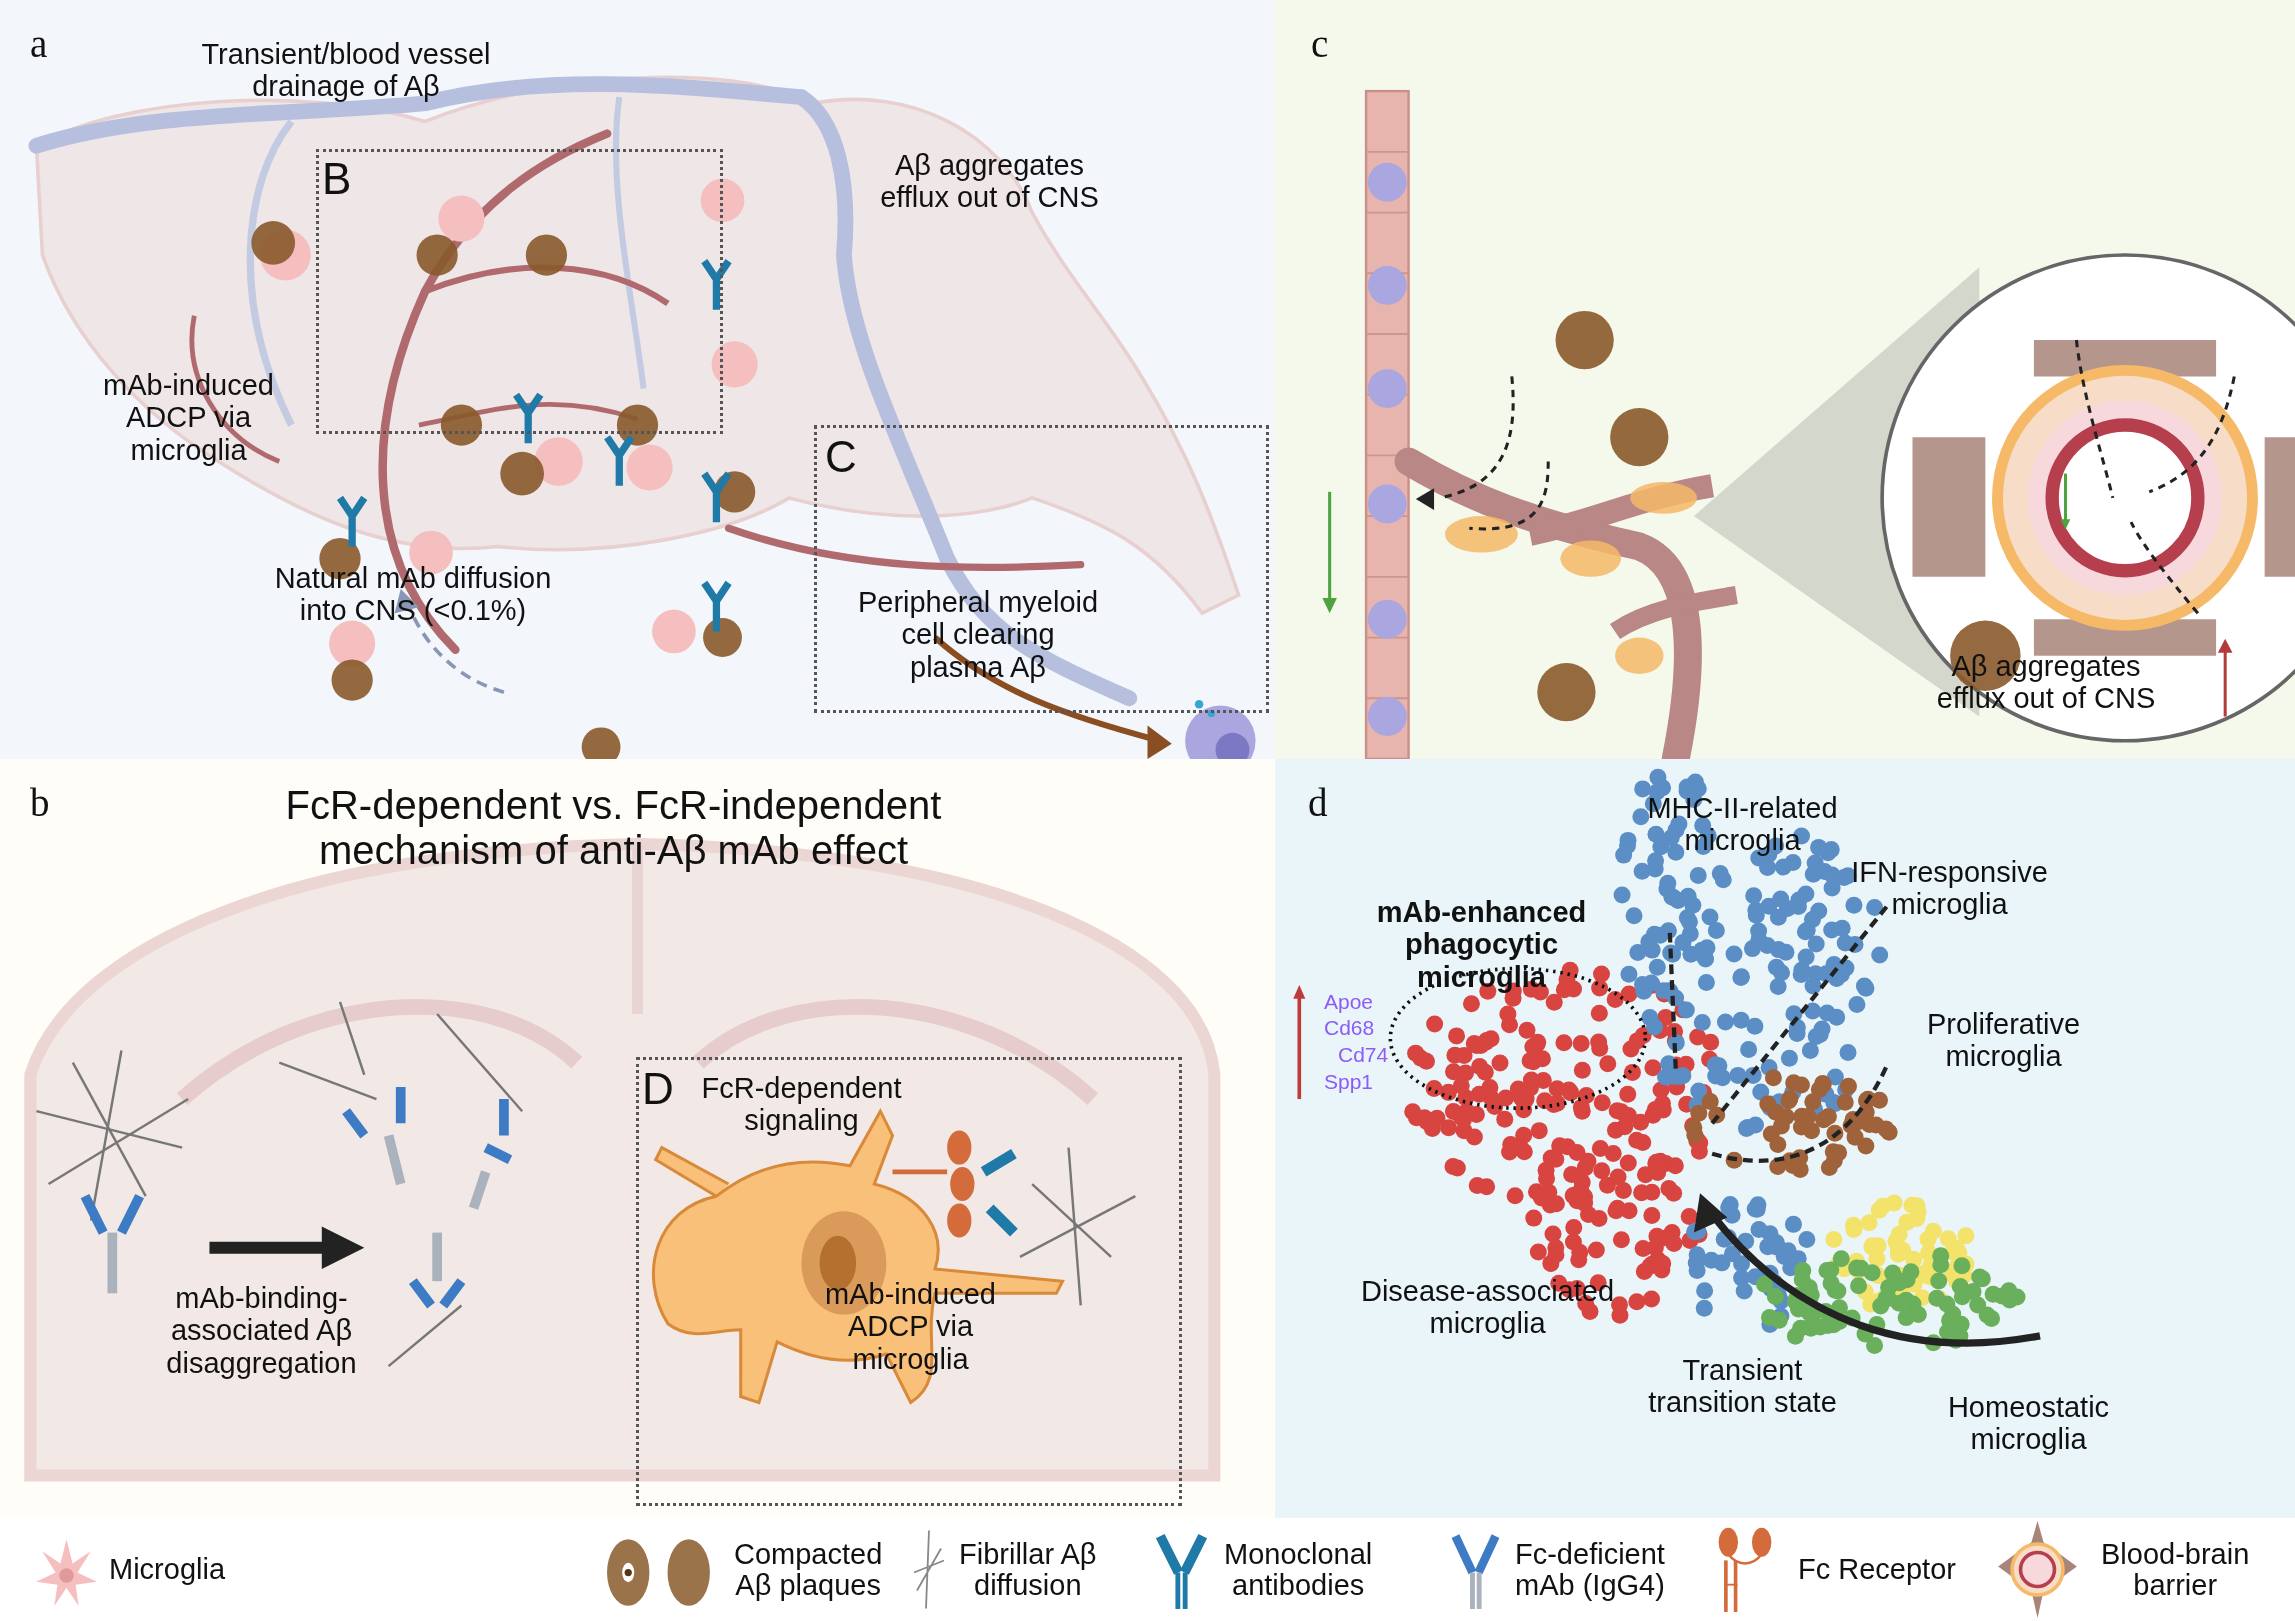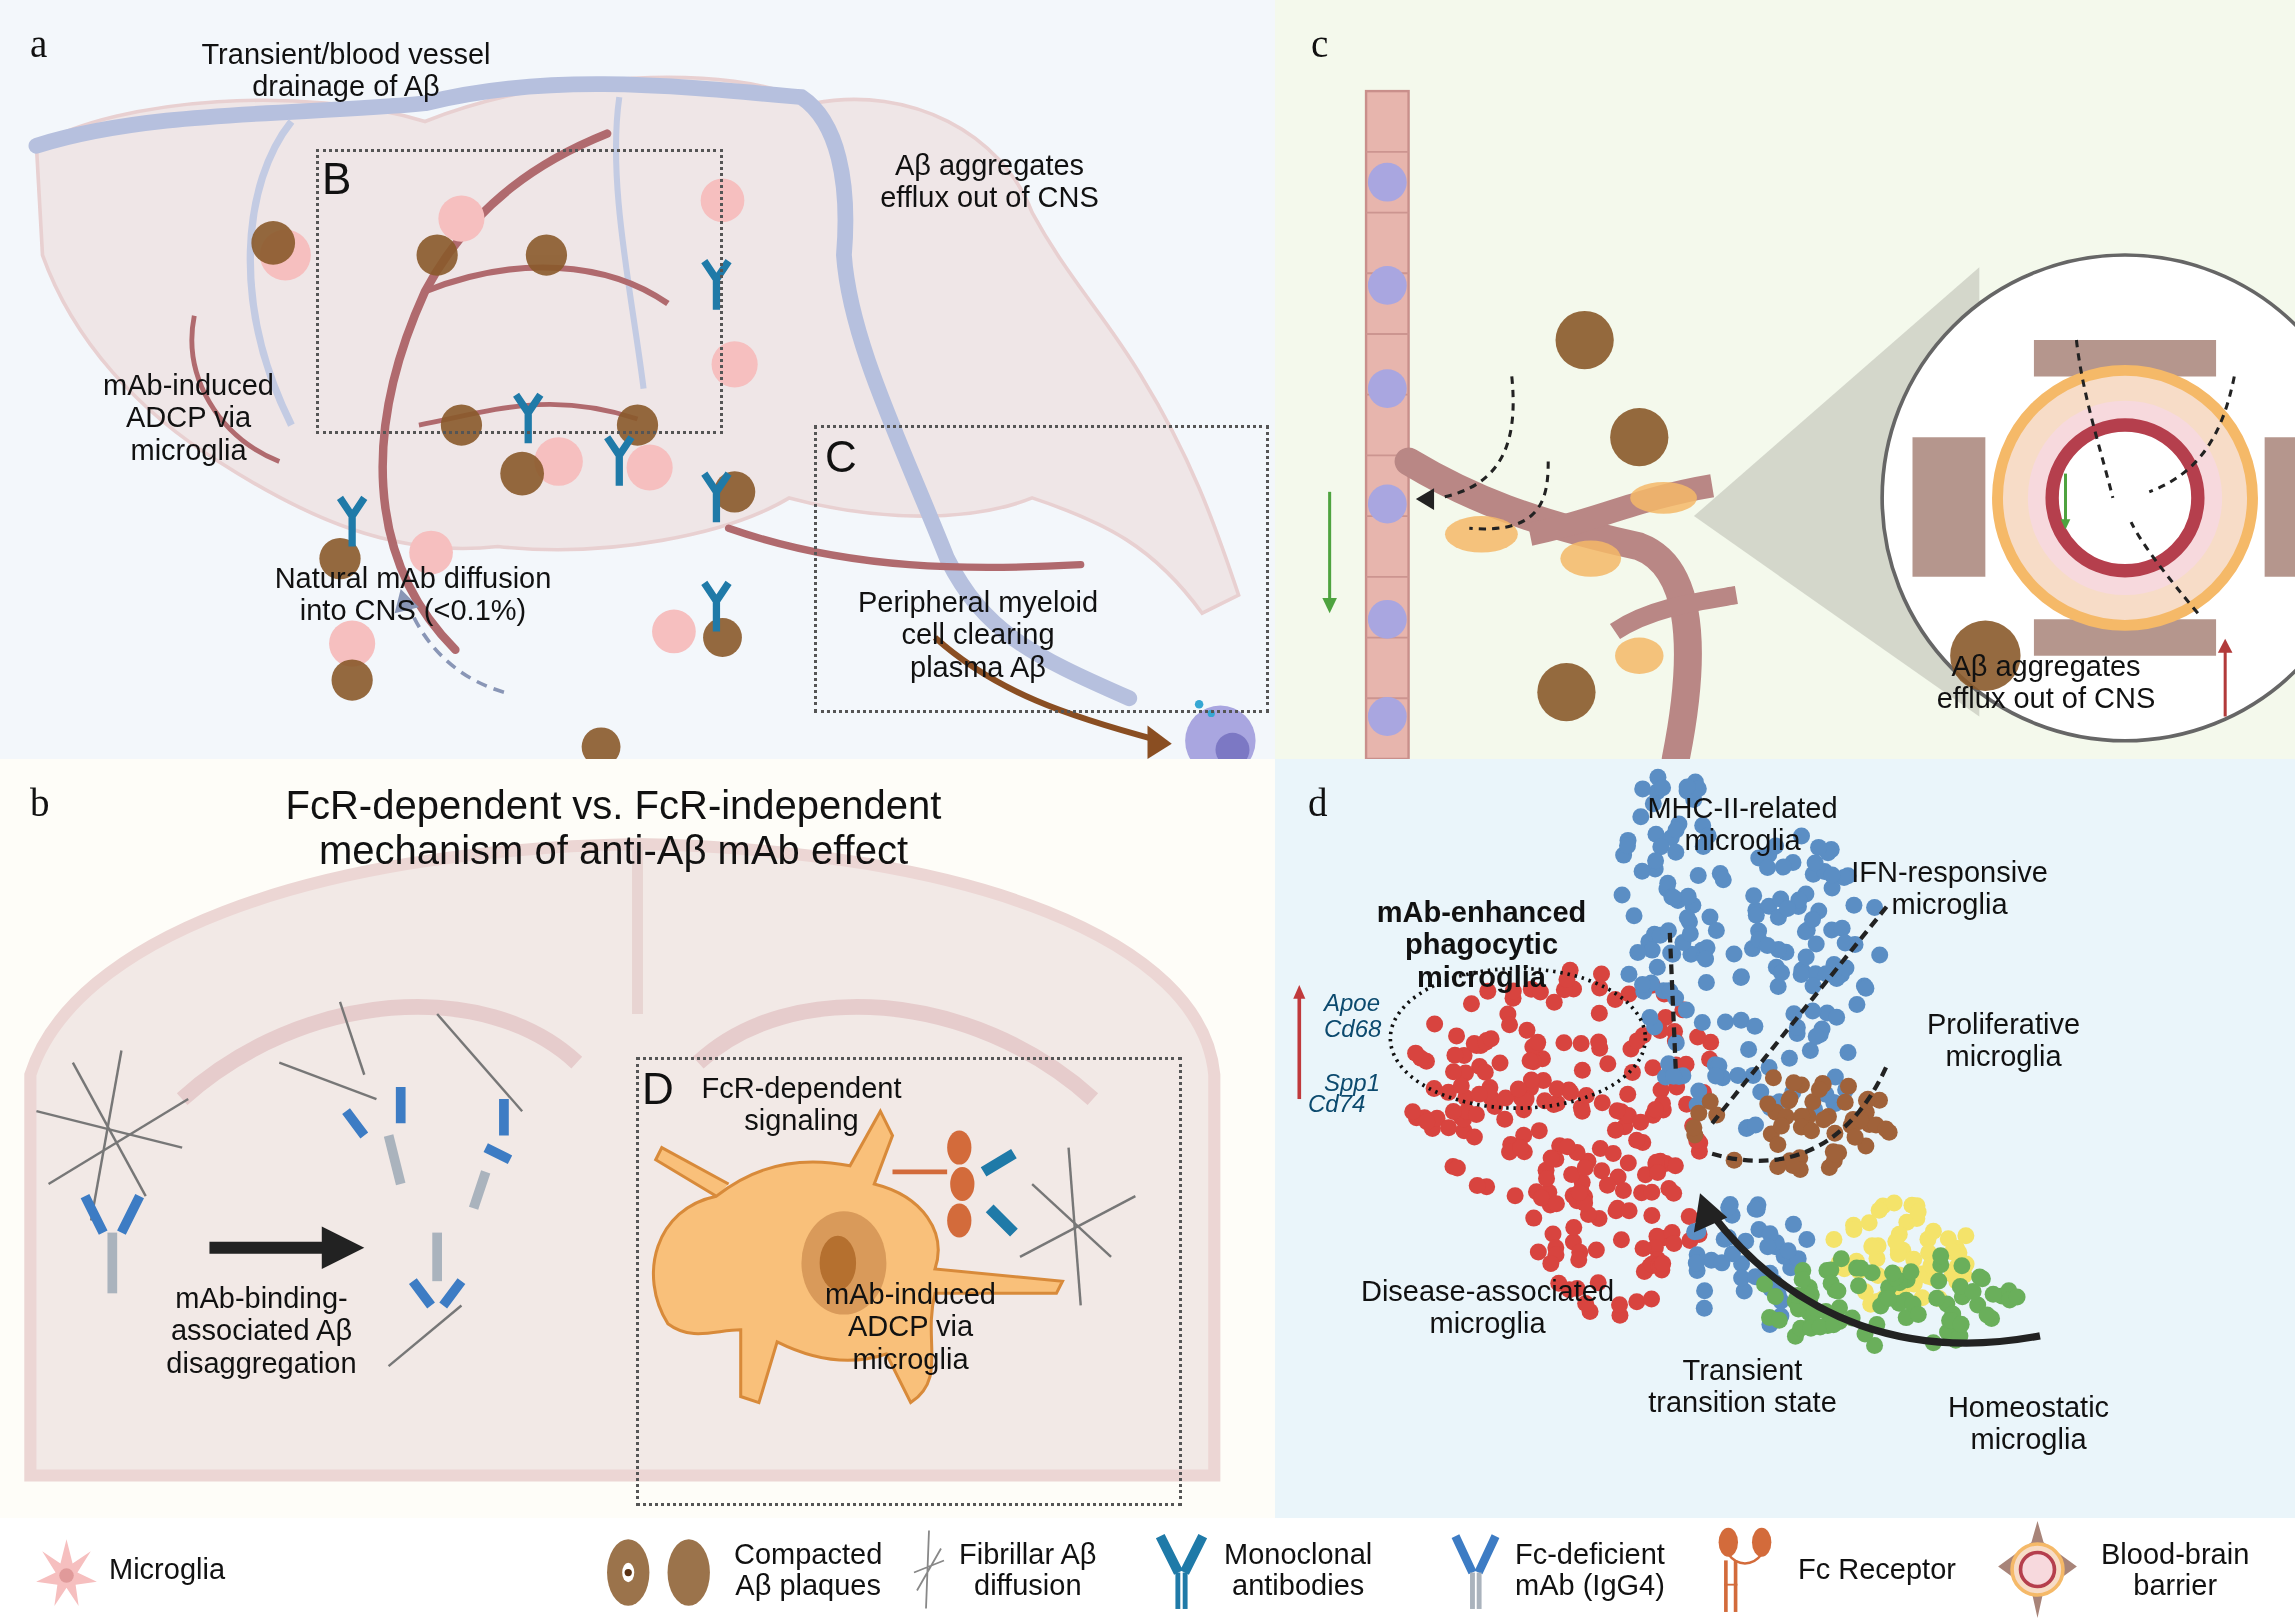--- a/index.html
+++ b/index.html
@@ -10,21 +10,21 @@
   #panel-c { left:1275px; top:0; width:1020px; height:759px; background:#f4f9ec; }
   #panel-b { left:0; top:759px; width:1275px; height:759px; background:#fefdf8; }
   #panel-d { left:1275px; top:759px; width:1020px; height:759px; background:#eaf5fa; }
   #legend { position:absolute; left:0; top:1518px; width:2295px; height:103px; background:#fff; }
   .plabel { position:absolute; font-family:"Liberation Serif", serif; font-size:39px; line-height:1; }
   .txt { position:absolute; font-size:29px; line-height:1.12; text-align:center; white-space:pre-line; }
   .title { position:absolute; font-size:40px; line-height:1.12; text-align:center; white-space:pre-line; }
   .boxlabel { position:absolute; font-size:44px; line-height:1; }
   .dashbox { position:absolute; border:3.6px dotted #555; }
   svg { position:absolute; left:0; top:0; }
-  .gene { position:absolute; font-size:24px; font-style:italic; color:#0c4a6e; line-height:1.12; }
+  .gene { position:absolute; font-size:21px; color:#8b5cf6; line-height:1.12; }
   .bold { font-weight:bold; }
   .leg-item { position:absolute; top:0; height:103px; display:flex; align-items:center; }
   .leg-text { font-size:29px; line-height:1.05; text-align:center; white-space:pre-line; }
 </style>
 </head>
 <body>
 
 <div class="panel" id="panel-a">
   <svg width="1275" height="759" viewBox="0 0 2100 1250">
 
@@ -917,21 +917,21 @@
       <polygon points="700,715 690,780 745,755" fill="#222"></polygon>
       <line x1="40" y1="560" x2="40" y2="390" stroke="#c0393b" stroke-width="6"></line>
       <polygon points="30,395 50,395 40,372" fill="#c0393b"></polygon>
     </svg>
   <div class="plabel" style="left:33px;top:24px;">d</div>
   <div class="txt bold" style="left:61px;top:137px;width:291px;font-size:29px;">mAb-enhanced
 phagocytic
 microglia</div>
   <div class="gene" style="left:49px;top:231px;">Apoe</div>
   <div class="gene" style="left:49px;top:257px;">Cd68</div>
-  <div class="gene" style="left:33px;top:284px;margin-top:48px;">Cd74</div>
+  <div class="gene" style="left:63px;top:284px;">Cd74</div>
   <div class="gene" style="left:49px;top:311px;">Spp1</div>
   <div class="txt" style="left:334px;top:33px;width:267px;">MHC-II-related
 microglia</div>
   <div class="txt" style="left:547px;top:97px;width:255px;">IFN-responsive
 microglia</div>
   <div class="txt" style="left:607px;top:249px;width:243px;">Proliferative
 microglia</div>
   <div class="txt" style="left:67px;top:516px;width:291px;">Disease-associated
 microglia</div>
   <div class="txt" style="left:340px;top:595px;width:255px;">Transient

